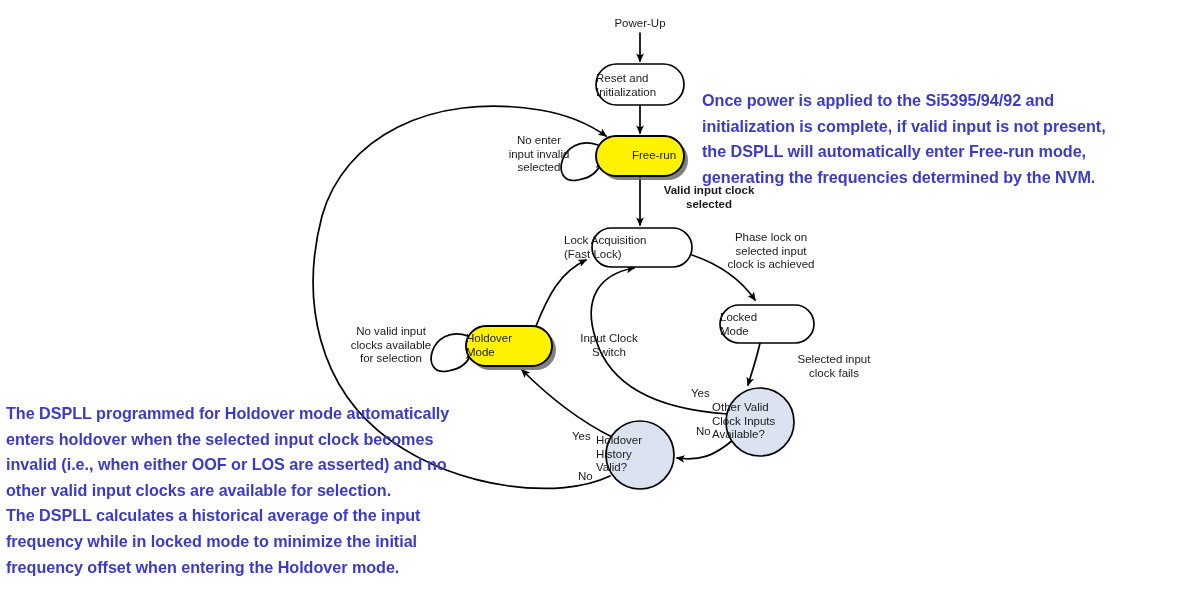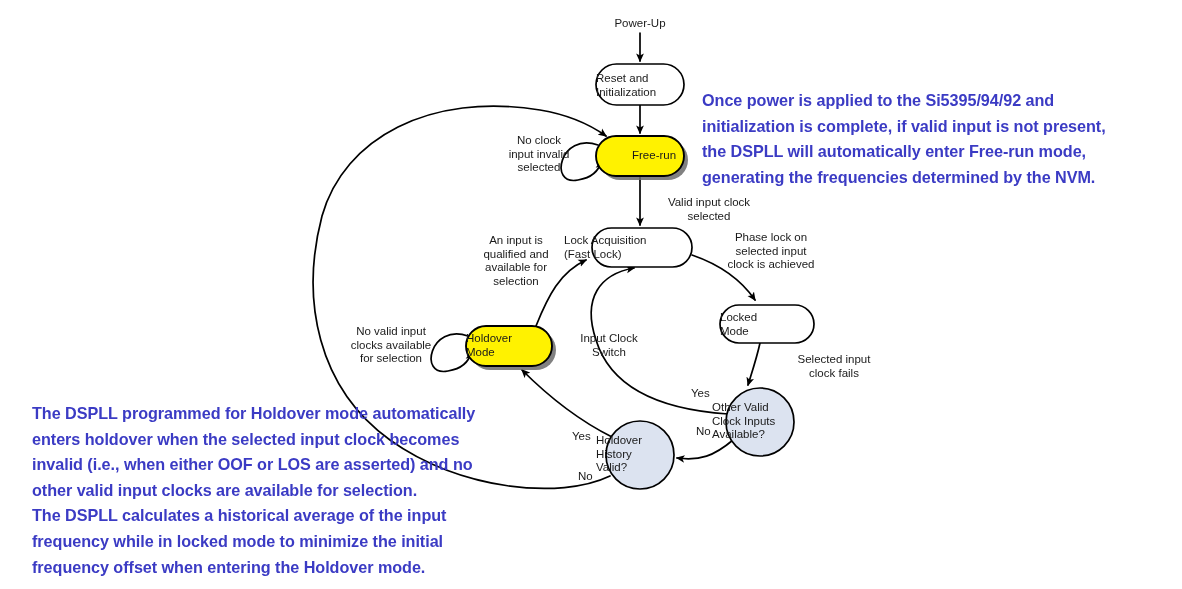--- a/index.html
+++ b/index.html
@@ -41,21 +41,21 @@
   .note{
     position:absolute;
     color:#3b3bc4;
     font-weight:bold;
     font-size:16.2px;
     line-height:25.6px;
     white-space:pre-line;
     letter-spacing:-0.05px;
   }
   #note-topright{left:702px;top:80px;width:478px;margin-top:8px;}
-  #note-bottomleft{left:6px;top:401px;width:540px;margin-left:26px;}
+  #note-bottomleft{left:6px;top:401px;width:540px;}
 </style>
 </head>
 <body>
 
 <div id="canvas">
 
   <svg class="svg-layer" viewBox="0 0 1182 589">
     <defs>
       <marker id="arrow" viewBox="0 0 10 10" refX="8.6" refY="5" markerWidth="5.2" markerHeight="5.2" orient="auto-start-reverse">
         <path d="M 0 0.6 L 10 5 L 0 9.4 L 2.4 5 Z" fill="#000"></path>
@@ -146,42 +146,36 @@
     <div>Available?</div>
   </div>
 
   <div class="node-label" style="left:596px;top:434px;width:88px;">
     <div>Holdover</div>
     <div>History</div>
     <div>Valid?</div>
   </div>
 
   <div class="edge-label" style="left:484px;top:134px;width:110px;">
-    <div>No clock</div>
+    <div>No enter</div>
     <div>input invalid</div>
     <div>selected</div>
   </div>
 
-  <div class="edge-label" style="left:644px;top:196px;width:130px;">
+  <div class="edge-label" style="left:644px;top:184px;width:130px;font-weight:bold;">
     <div>Valid input clock</div>
     <div>selected</div>
   </div>
 
   <div class="edge-label" style="left:706px;top:231px;width:130px;">
     <div>Phase lock on</div>
     <div>selected input</div>
     <div>clock is achieved</div>
   </div>
 
-  <div class="edge-label" style="left:461px;top:234px;width:110px;">
-    <div>An input is</div>
-    <div>qualified and</div>
-    <div>available for</div>
-    <div>selection</div>
-  </div>
 
   <div class="edge-label" style="left:332px;top:325px;width:118px;">
     <div>No valid input</div>
     <div>clocks available</div>
     <div>for selection</div>
   </div>
 
   <div class="edge-label" style="left:559px;top:332px;width:100px;">
     <div>Input Clock</div>
     <div>Switch</div>

